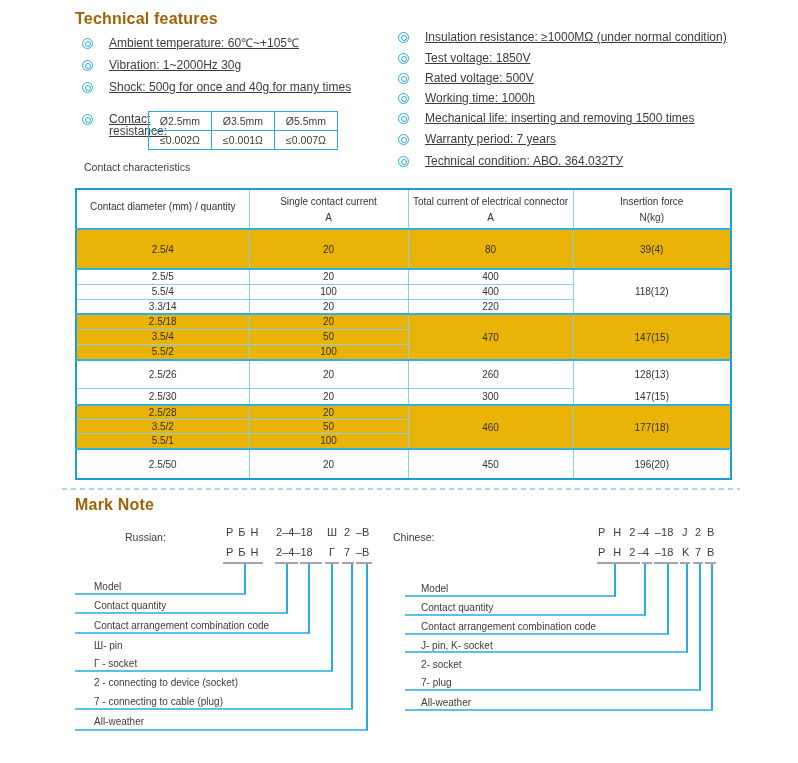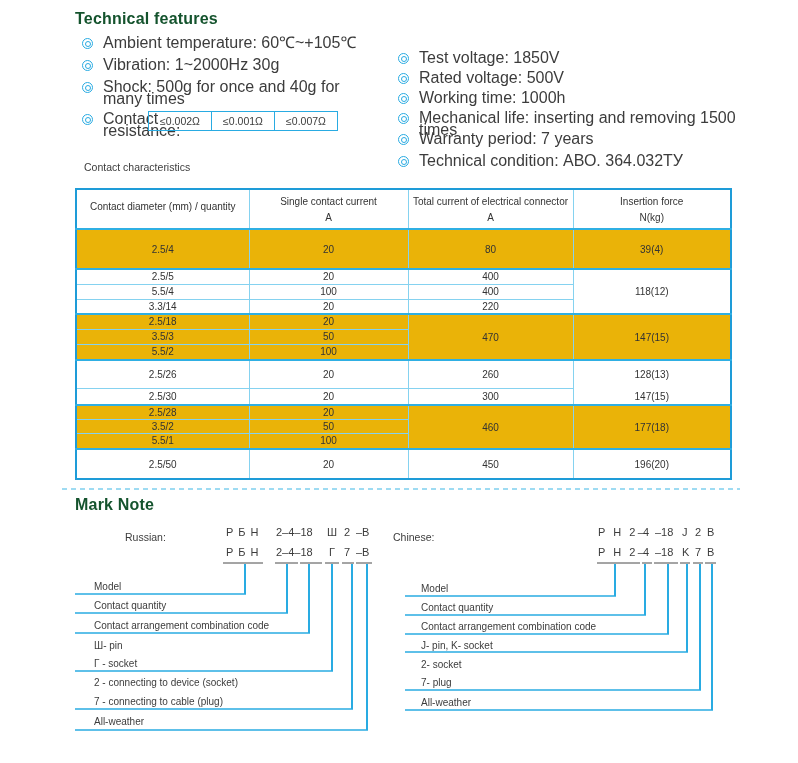--- a/index.html
+++ b/index.html
@@ -1,34 +1,34 @@
 <!DOCTYPE html>
 <html><head>
 <meta charset="utf-8">
 <style>
   html,body { margin:0; padding:0; background:#fff; }
   .page {
     position:relative; width:798px; height:763px; background:#fff;
     font-family:"Liberation Sans", sans-serif; color:#3c3c3c; overflow:hidden;
   }
   h1.sec-title {
-    position:absolute; margin:0; font-size:16px; font-weight:bold; color:#14532d;
+    position:absolute; margin:0; font-size:16px; font-weight:bold; color:#a16207;
     letter-spacing:0.2px;
   }
   
   .feat { position:absolute; display:flex; align-items:flex-start; }
   .bullet {
     flex:0 0 auto; position:relative; width:9px; height:9px; margin-top:1px;
     border:1px solid #29abe2; border-radius:50%;
   }
   .bullet i {
     position:absolute; left:1.5px; top:1.5px; right:1.5px; bottom:1.5px;
     border:1.6px solid #29abe2; border-radius:50%; box-sizing:border-box; display:block;
   }
-  .ftext { margin-left:10px; font-size:16px; line-height:12px; }
+  .ftext { margin-left:16px; font-size:12px; line-height:12px;text-decoration:underline; }
   
   .cr-table { position:absolute; left:148px; top:111px; border-collapse:collapse; }
   .cr-table td {
     border:1px solid #29abe2; width:58px; height:18px; padding:0 2px;
     font-size:10.5px; text-align:center; color:#3c3c3c;
   }
   .small-label { position:absolute; font-size:10.5px; line-height:12.5px; }
   
   .main-table {
     position:absolute; left:75px; top:188px; width:655px;
@@ -72,20 +72,26 @@
       </span>
     <span class="ftext">Vibration: 1~2000Hz 30g</span>
   </div>
   <div class="feat" style="left:82px; top:81px; width:300px;">
     <span class="bullet">
         <i></i>
       </span>
     <span class="ftext">Shock: 500g for once and 40g for many times</span>
   </div>
 
+  <div class="feat" style="left:398px; top:31px; width:345px;">
+    <span class="bullet">
+        <i></i>
+      </span>
+    <span class="ftext">Insulation resistance: ≥1000MΩ (under normal condition)</span>
+  </div>
   <div class="feat" style="left:398px; top:52px; width:345px;">
     <span class="bullet">
         <i></i>
       </span>
     <span class="ftext">Test voltage: 1850V</span>
   </div>
   <div class="feat" style="left:398px; top:72px; width:345px;">
     <span class="bullet">
         <i></i>
       </span>
@@ -117,20 +123,25 @@
   </div>
 
   <div class="feat" style="left:82px; top:113px; width:56px;">
     <span class="bullet">
         <i></i>
       </span>
     <span class="ftext">Contact resistance:</span>
   </div>
   <table class="cr-table">
     <tbody>
+        <tr>
+      <td>Ø2.5mm</td>
+      <td>Ø3.5mm</td>
+      <td>Ø5.5mm</td>
+    </tr>
     <tr>
       <td>≤0.002Ω</td>
       <td>≤0.001Ω</td>
       <td>≤0.007Ω</td>
     </tr>
   </tbody>
     </table>
   <div class="small-label" style="left:84px; top:161px;">Contact characteristics</div>
 
   <table class="main-table">
@@ -181,21 +192,21 @@
       <td>20</td>
       <td>220</td>
     </tr>
     <tr class="blue gstart" style="height:15px;">
       <td>2.5/18</td>
       <td>20</td>
       <td rowspan="3">470</td>
       <td rowspan="3">147(15)</td>
     </tr>
     <tr class="blue" style="height:15px;">
-      <td>3.5/3</td>
+      <td>3.5/4</td>
       <td>50</td>
     </tr>
     <tr class="blue" style="height:16px;">
       <td>5.5/2</td>
       <td>100</td>
     </tr>
     <tr class="gstart" style="height:28px;">
       <td>2.5/26</td>
       <td>20</td>
       <td>260</td>

